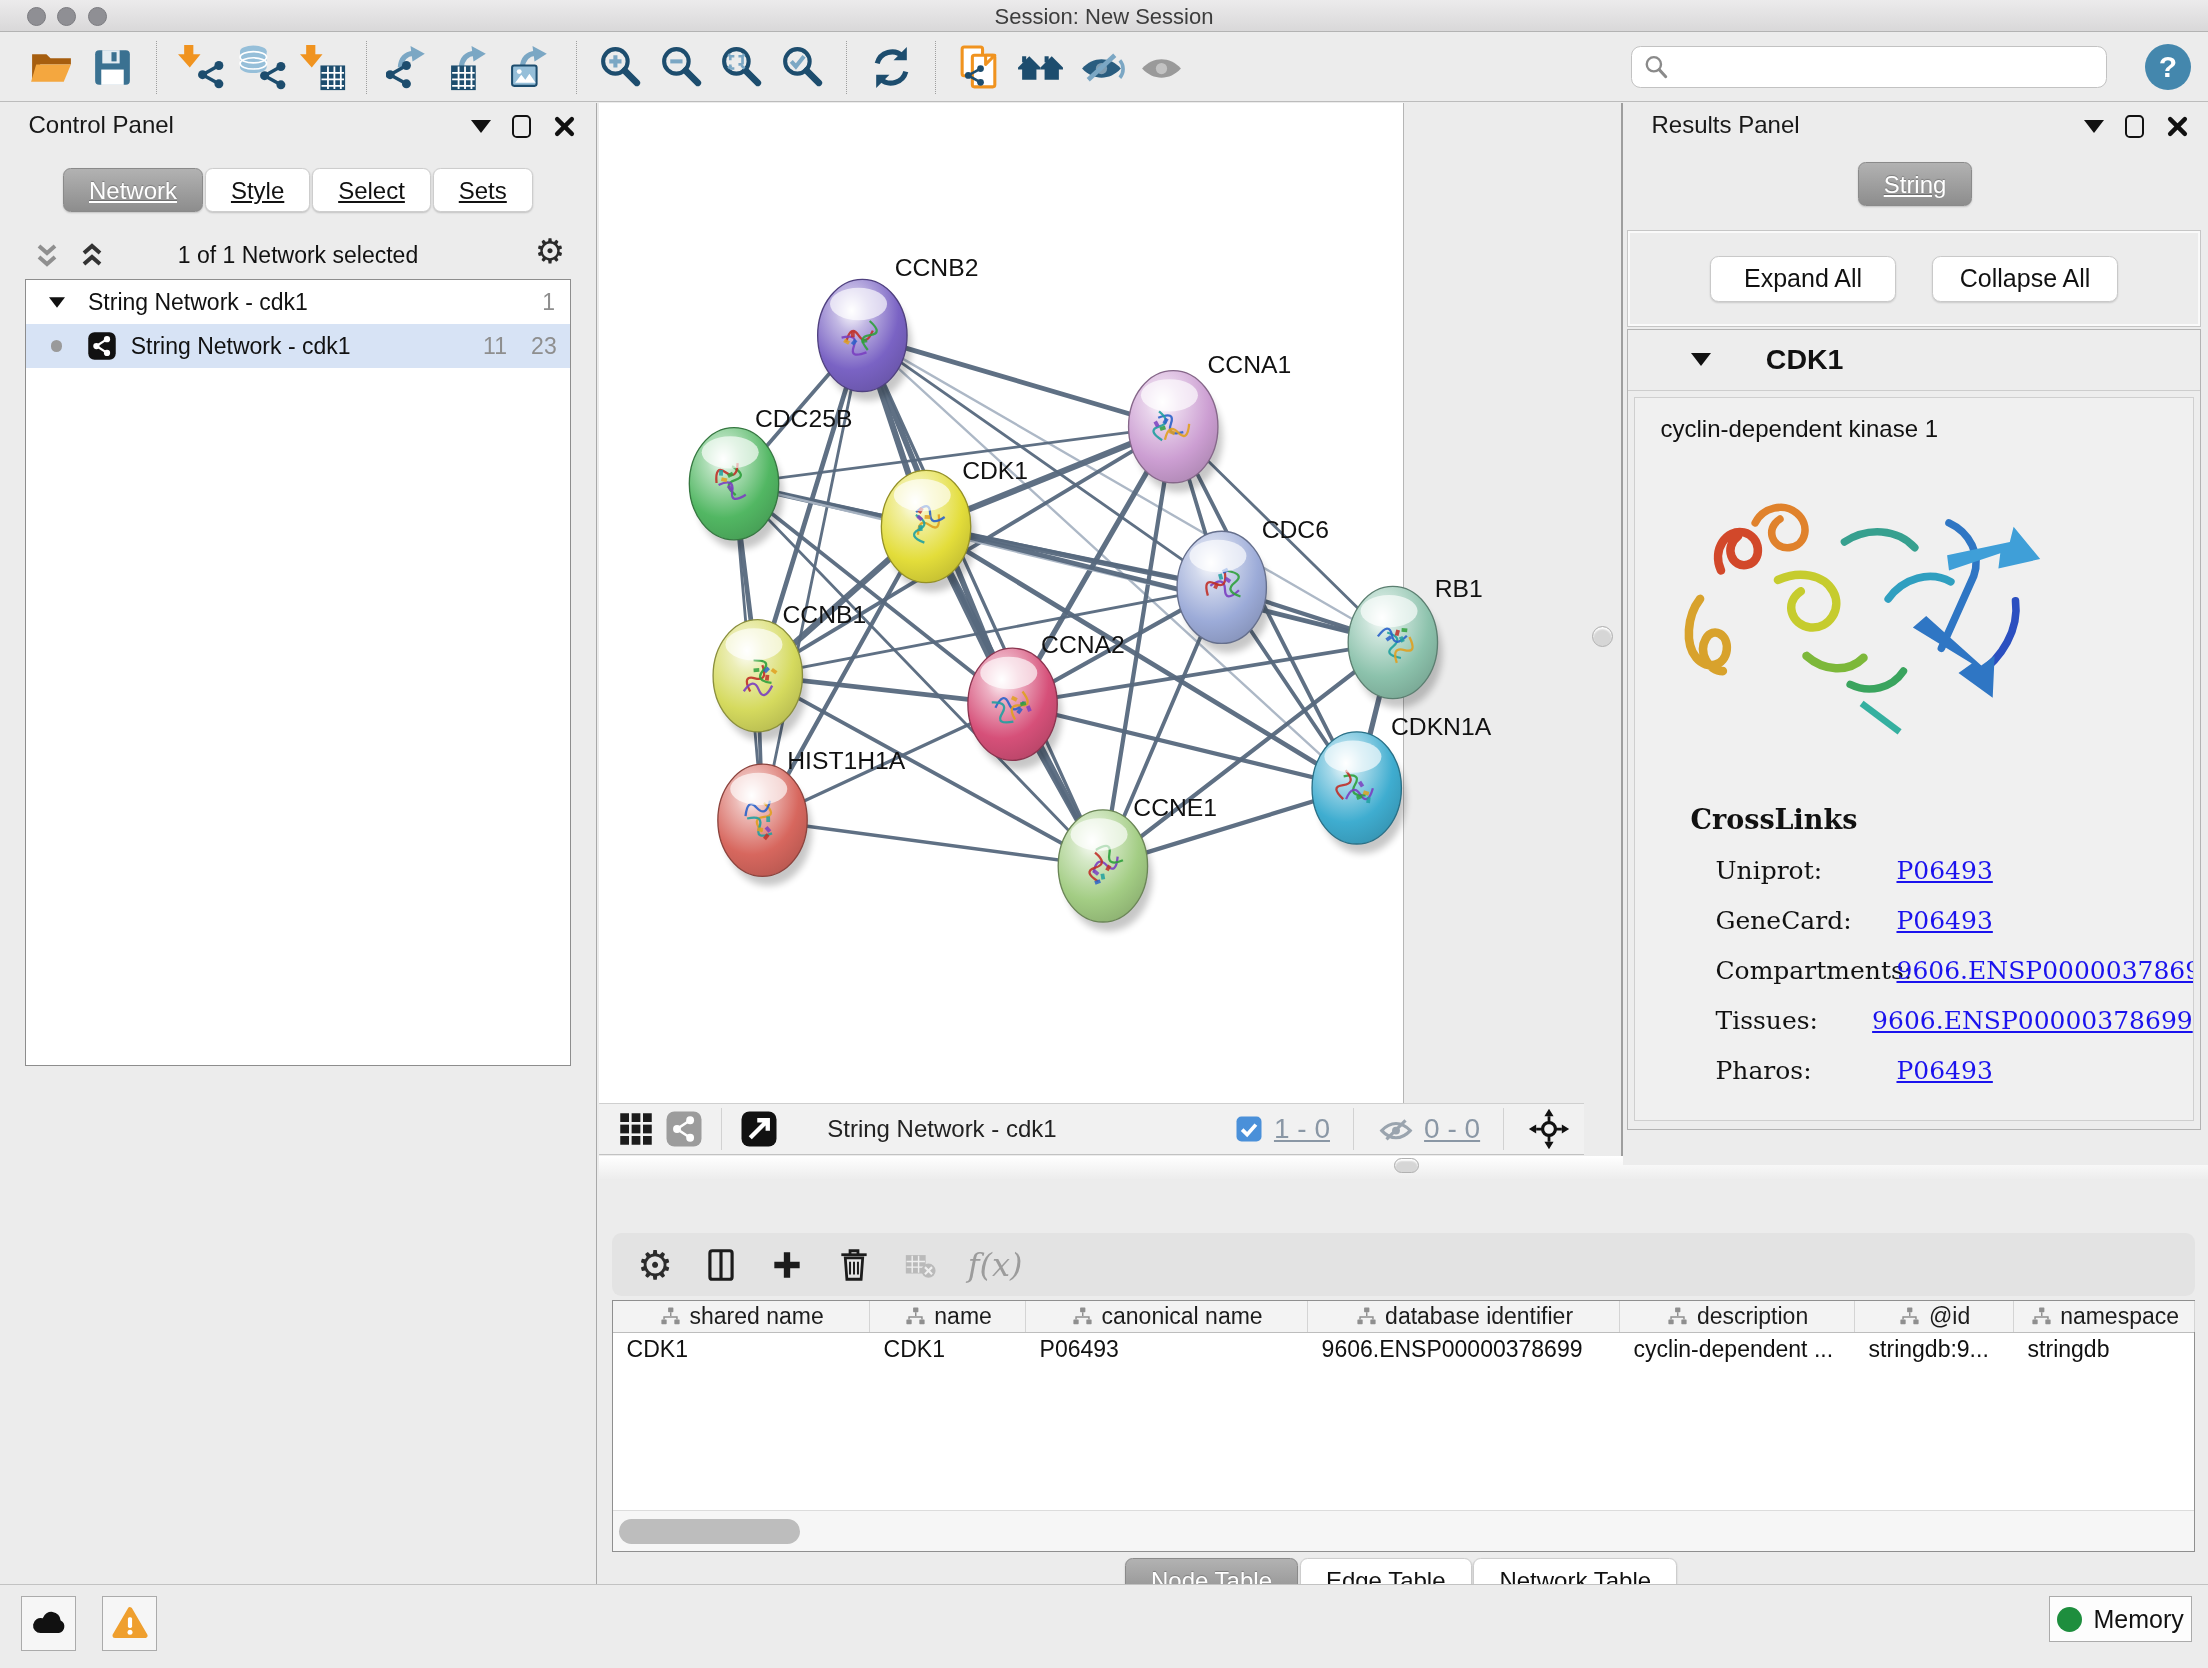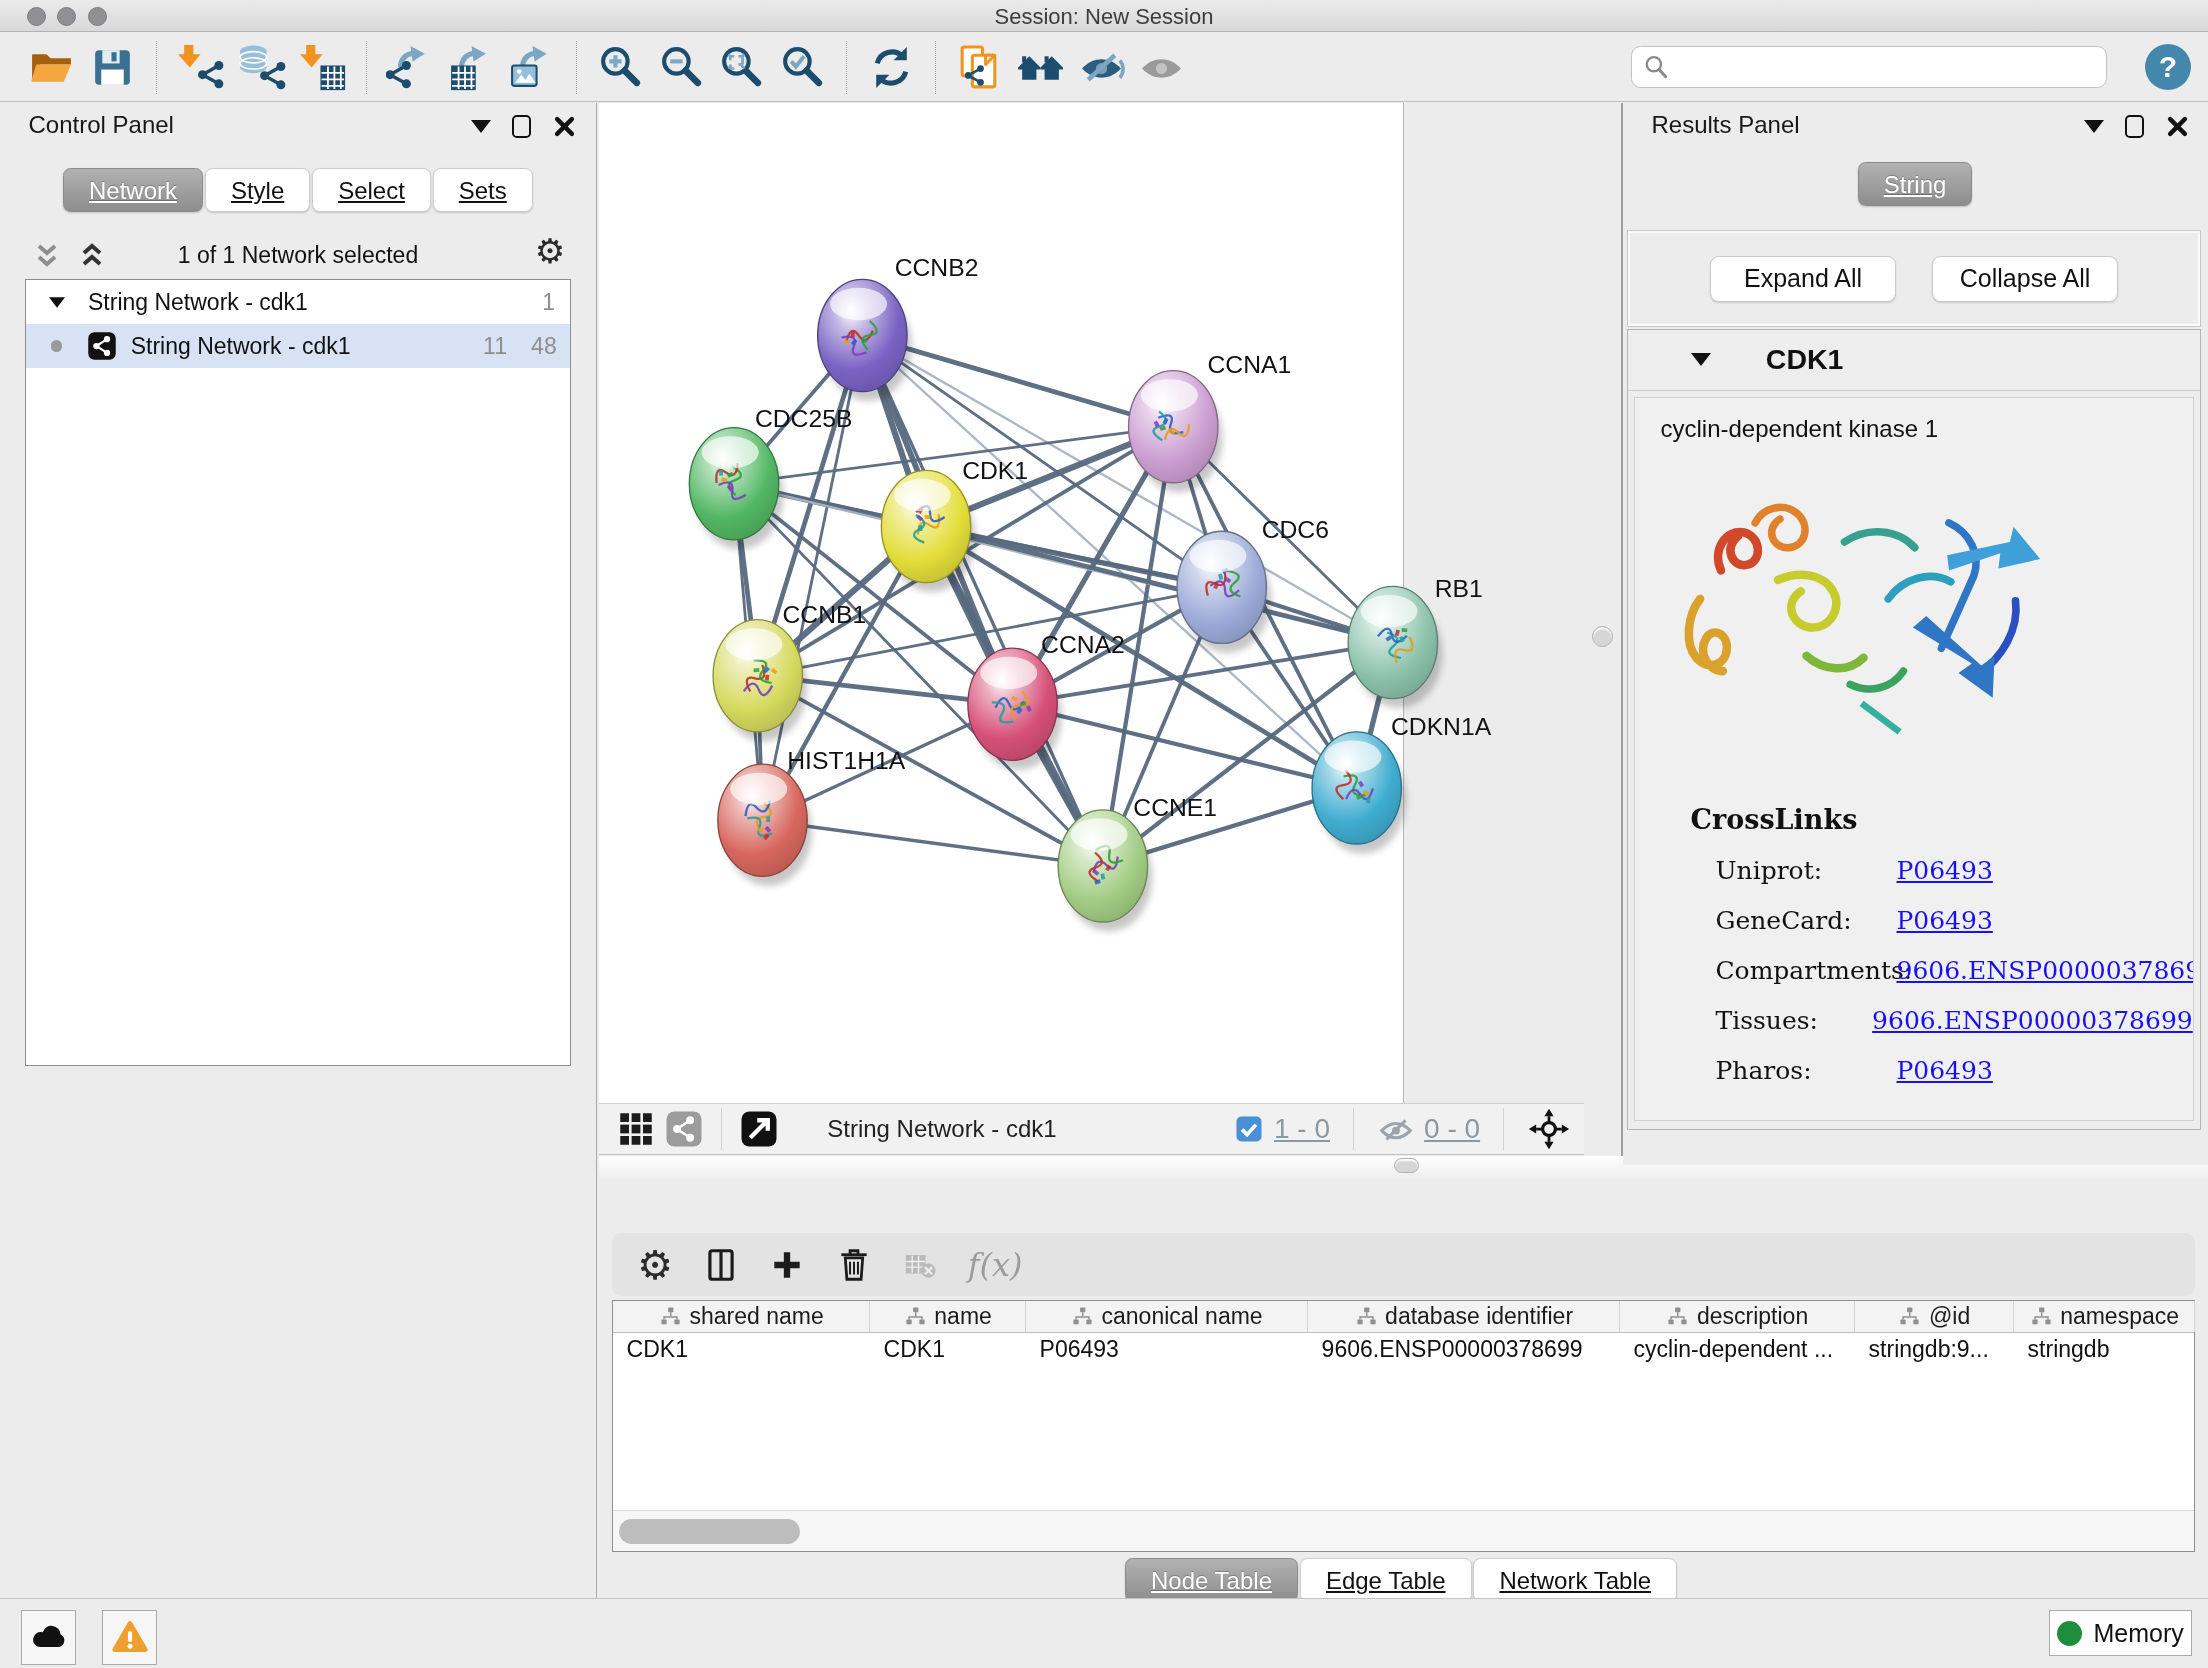--- a/index.html
+++ b/index.html
@@ -107,21 +107,21 @@
     border-right:1px solid #d4d4d4;overflow:hidden;white-space:nowrap;flex:none;}
   #tp-row{display:flex;height:32px;}
   .td{font-size:23px;color:#111;padding-left:13.3px;display:flex;align-items:center;flex:none;
     overflow:hidden;white-space:nowrap;}
   #tp-hscroll{position:absolute;left:0;right:0;bottom:0;height:41px;background:#f6f6f6;
     border-top:1px solid #dcdcdc;}
   #tp-thumb{position:absolute;left:5.7px;top:7.6px;width:181px;height:25px;border-radius:12.4px;background:#bdbdbd;}
   #tp-tabs{position:absolute;left:526px;top:379px;}
 
   
-  #status-bar{position:absolute;left:0;bottom:2px;width:100%;height:68px;background:#ececec;
+  #status-bar{position:absolute;left:0;bottom:16px;width:100%;height:68px;background:#ececec;
     border-top:1.9px solid #c2c2c2;}
   .sb-btn{position:absolute;top:10.5px;width:55px;height:55px;background:#f6f6f6;border:1.9px solid #ababab;
     display:flex;align-items:center;justify-content:center;}
   #memory-btn{position:absolute;right:16px;top:11.4px;width:143px;height:46px;background:#fdfdfd;
     border:1.9px solid #ababab;display:flex;align-items:center;justify-content:center;gap:11.4px;
     font-size:25px;color:#111;}
   #memory-dot{width:25px;height:25px;border-radius:50%;background:#1e8e3e;}
   .gear-glyph{font-family:"DejaVu Sans",sans-serif;font-size:34px;color:#2b2b2b;line-height:1;}
 </style>
 </head>
@@ -350,21 +350,21 @@
           <rect x="2" y="2" width="44" height="44" rx="10" fill="#111"></rect>
           <g fill="#fff">
               <circle cx="32" cy="13" r="5"></circle>
               <circle cx="15" cy="24" r="5"></circle>
               <circle cx="32" cy="35" r="5"></circle>
             </g>
           <path d="M32 13 15 24l17 11" stroke="#fff" stroke-width="3.5" fill="none"></path>
         </svg>
         <span style="margin-left:13.3px">String Network - cdk1</span>
         <span class="cnt" style="right:63px">11</span>
-        <span class="cnt" style="right:13.3px">48</span>
+        <span class="cnt" style="right:13.3px">23</span>
       </div>
     </div>
   </div>
 
   <div id="canvas">
       <svg width="984" height="1001" viewBox="0 0 1035 1052">
         <defs>
           <filter id="blur1">
             <feGaussianBlur stdDeviation="4"></feGaussianBlur>
           </filter>

